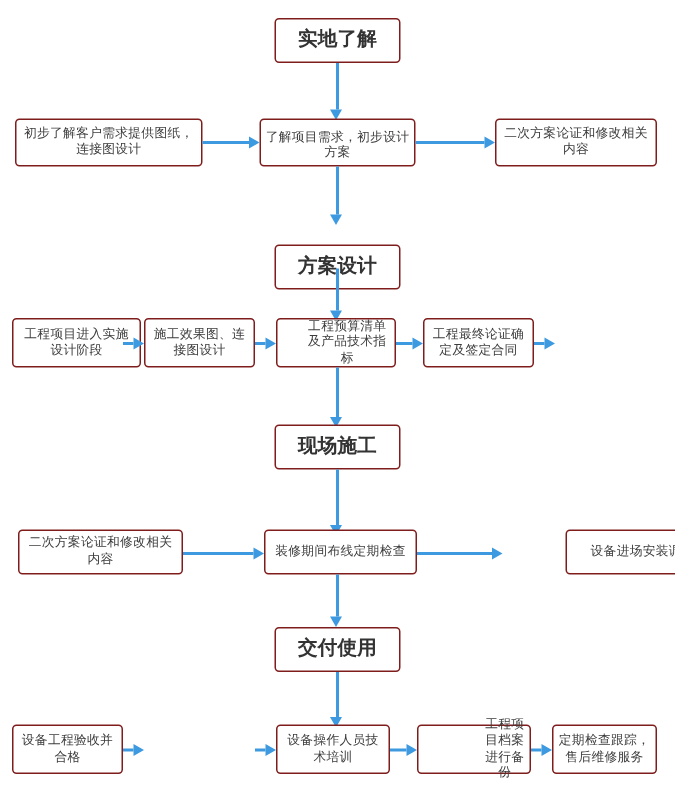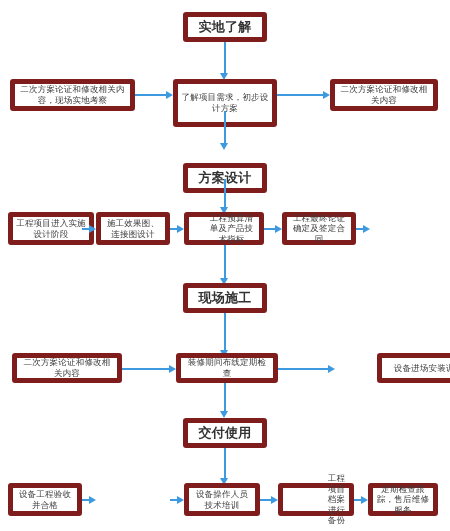--- a/index.html
+++ b/index.html
@@ -13,21 +13,21 @@
   #flow-root {
     position: relative;
     width: 450px;
     height: 531px;
     background: #ffffff;
     overflow: hidden;
   }
   .node {
     position: absolute;
     box-sizing: border-box;
-    border: 5px solid #7f1d1d;
+    border: 1px solid #7f1d1d;
     border-radius: 3px;
     background: #ffffff;
     color: #3c3c3c;
     display: flex;
     align-items: center;
     justify-content: center;
     text-align: center;
     line-height: 1.25;
     letter-spacing: 0.2px;
   }
@@ -73,24 +73,24 @@
 <div id="flow-root">
 
   <div class="node stage" style="left:183px; top:12px; width:84px; height:30px;">
     <span class="lbl">实地了解</span>
   </div>
 
   <div class="conn v" style="left:224px; top:42px; height:31px;"></div>
   <div class="arrow down" style="left:220px; top:73px;"></div>
 
   <div class="node step" style="left:10px; top:79px; width:125px; height:32px;">
-    <span class="lbl">二次方案论证和修改相关内容，现场实地考察</span>
-  </div>
-
-  <div class="node step" style="left:173px; top:79px; width:104px; height:48px;">
+    <span class="lbl">初步了解客户需求提供图纸，连接图设计</span>
+  </div>
+
+  <div class="node step" style="left:173px; top:79px; width:104px; height:32px;align-items:flex-end;">
     <span class="lbl">了解项目需求，初步设计方案</span>
   </div>
 
   <div class="node step" style="left:330px; top:79px; width:108px; height:32px;">
     <span class="lbl">二次方案论证和修改相关内容</span>
   </div>
 
   <div class="conn h" style="left:135px; top:94px; width:31px;"></div>
   <div class="arrow right" style="left:166px; top:90.5px;"></div>
 

